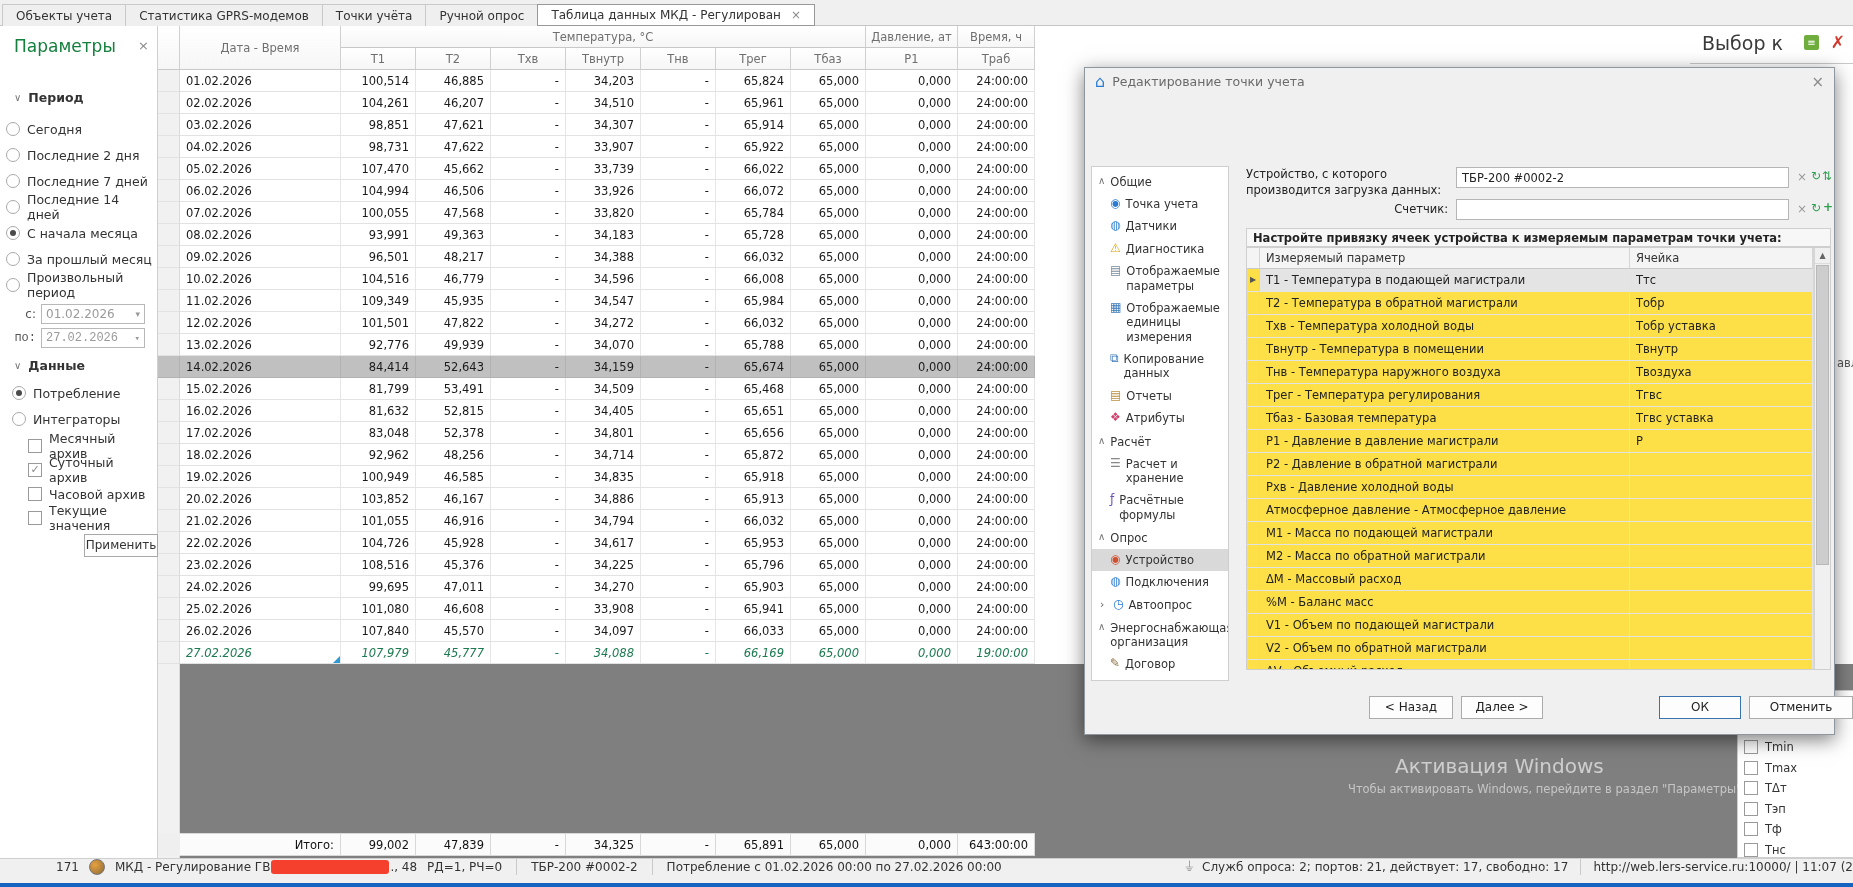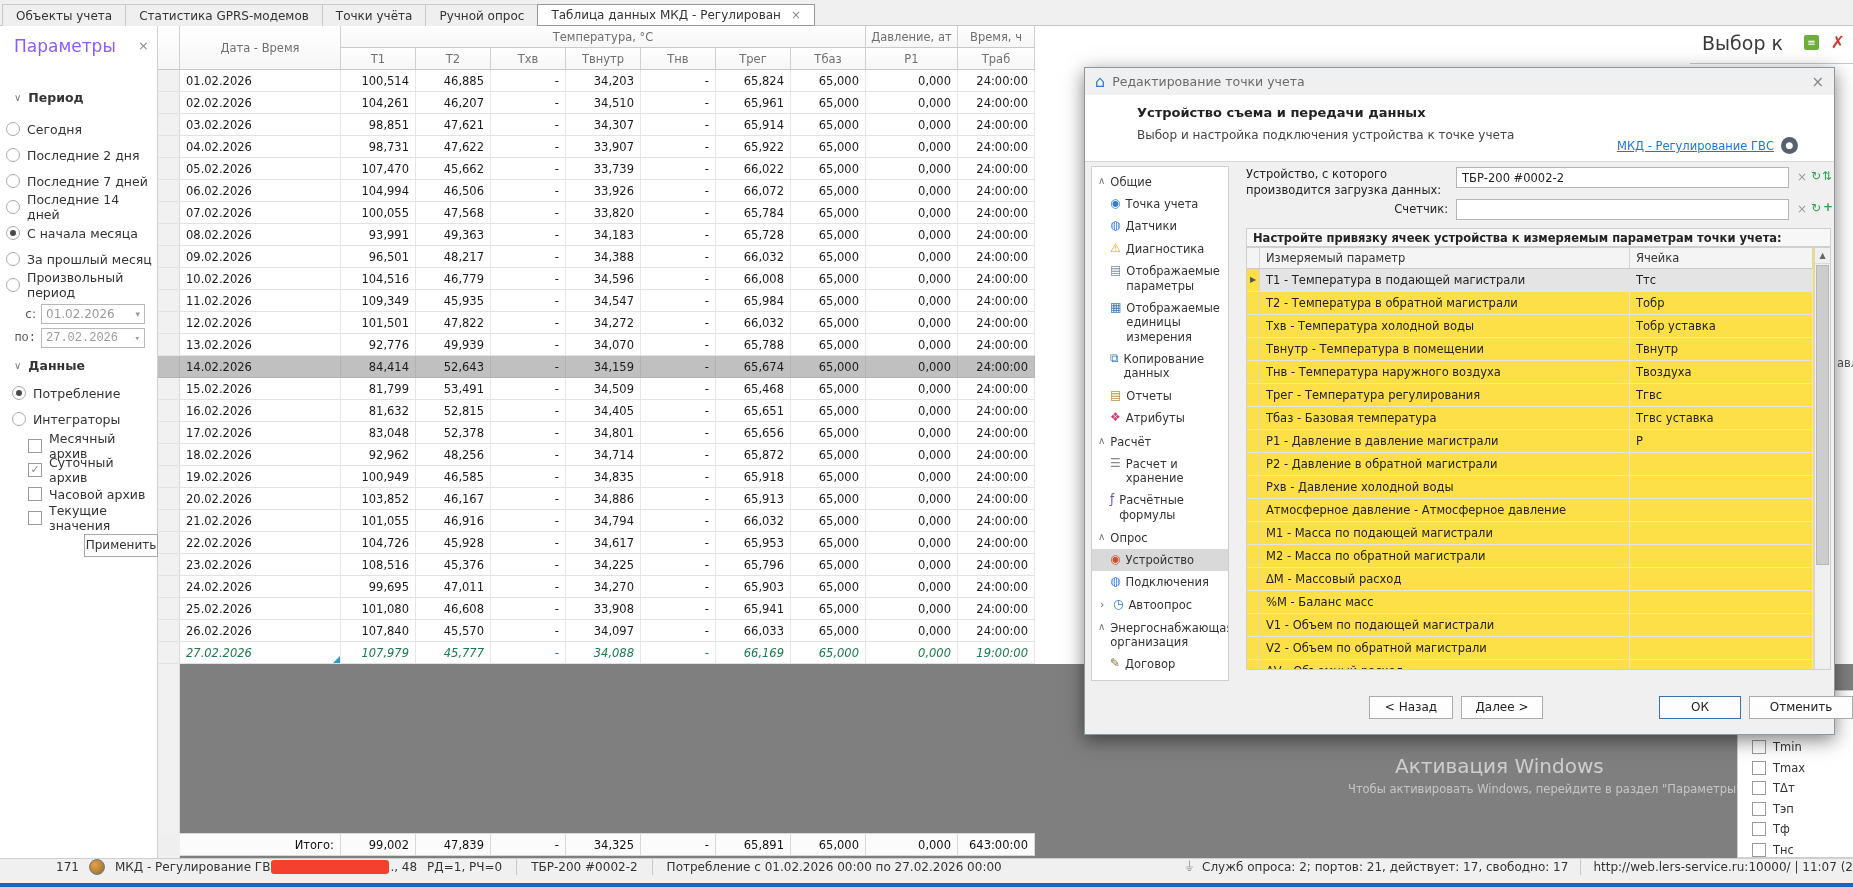--- a/index.html
+++ b/index.html
@@ -10,21 +10,21 @@
           border-bottom:1px solid #c6c6c6;box-sizing:border-box;}
   .tabs{position:absolute;left:2px;top:4px;height:22px;display:flex;align-items:stretch;}
   .tab{display:flex;align-items:center;padding:0 13px;background:#efefef;border:1px solid #c9c9c9;
        border-bottom:none;border-right:none;color:#333;font-size:12px;white-space:nowrap;cursor:default;}
   .tab:last-child{border-right:1px solid #c9c9c9;}
   .tab.active{background:#ffffff;border:1px solid #989898;position:relative;z-index:2;}
   .tab-close{margin-left:10px;color:#8a8a8a;font-size:12px;line-height:1;}
   
   .sidebar{position:absolute;left:0;top:26px;width:158px;height:832px;background:#ffffff;
            border-right:1px solid #cfcfcf;box-sizing:border-box;}
-  .sb-title{position:absolute;left:14px;top:10px;font-size:17px;color:#8b5cf6;}
+  .sb-title{position:absolute;left:14px;top:10px;font-size:17px;color:#15803d;}
   .sb-close{position:absolute;right:8px;top:12px;color:#8a8a8a;font-size:13px;}
   .sb-group{position:absolute;left:14px;display:flex;gap:7px;align-items:center;font-weight:bold;
             font-size:12.5px;color:#333;}
   .sb-chev{color:#777;font-size:10px;font-weight:normal;}
   .vlist{position:absolute;left:6px;right:2px;}
   .radio-row,.check-row{display:flex;align-items:center;gap:7px;height:26px;color:#333;font-size:12.5px;}
   .check-row{height:24px;padding-left:22px;}
   .radio{width:14px;height:14px;border:1px solid #a9a9a9;border-radius:50%;background:#fff;
          box-sizing:border-box;position:relative;flex:0 0 auto;}
   .radio.on::after{content:"";position:absolute;left:3px;top:3px;width:6px;height:6px;border-radius:50%;background:#4a4a4a;}
@@ -61,21 +61,21 @@
   
   .right-top{position:absolute;left:1690px;top:26px;width:163px;height:38px;background:#fff;
              border-bottom:1px solid #c9c9c9;box-sizing:border-box;}
   .right-top .cap{position:absolute;left:12px;top:6px;font-size:19px;color:#3a3a3a;white-space:nowrap;}
   .gr-icon{position:absolute;right:34px;top:9px;width:15px;height:15px;background:#6fae3d;border-radius:2px;
            color:#fff;font-size:10px;text-align:center;line-height:15px;}
   .rd-icon{position:absolute;right:8px;top:6px;color:#d2372c;font-size:17px;font-weight:bold;}
   .frag{position:absolute;left:1837px;top:356px;color:#555;font-size:11.5px;}
   .cb-panel{position:absolute;left:1737px;top:690px;width:116px;height:168px;background:#fff;
             border:1px solid #cfcfcf;border-right:none;box-sizing:border-box;}
-  .cb-panel .check-row{padding-left:14px;height:20.5px;font-size:11.5px;}
+  .cb-panel .check-row{padding-left:6px;height:20.5px;font-size:11.5px;}
   
   .wm1{position:absolute;left:1395px;top:754px;font-size:20px;color:rgba(255,255,255,.62);}
   .wm2{position:absolute;left:1348px;top:782px;font-size:11.5px;color:rgba(255,255,255,.55);}
   
   .dialog{position:absolute;left:1084px;top:67px;width:751px;height:668px;background:#f0f0f0;
           border:1px solid #8f979e;box-shadow:0 5px 18px rgba(0,0,0,.5);box-sizing:border-box;z-index:10;}
   .dlg-titlebar{position:absolute;left:0;top:0;right:0;height:27px;display:flex;align-items:center;
                 padding:0 10px;color:#6a6a6a;font-size:12.5px;gap:7px;}
   .dlg-home{color:#2b7cd3;font-size:16px;}
   .dlg-x{margin-left:auto;color:#8a8a8a;font-size:15px;}
@@ -330,26 +330,20 @@
 
   <div class="wm1">Активация Windows</div>
   <div class="wm2">Чтобы активировать Windows, перейдите в раздел "Параметры".</div>
 
   <div class="dialog">
     <div class="dlg-titlebar">
       <span class="dlg-home">⌂</span>
       <span>Редактирование точки учета</span>
       <span class="dlg-x">×</span>
     </div>
-    <div class="dlg-head">
-      <div class="dlg-h1">Устройство съема и передачи данных</div>
-      <div class="dlg-h2">Выбор и настройка подключения устройства к точке учета</div>
-      <div class="dlg-link">МКД - Регулирование ГВС</div>
-      <div class="dlg-linkicon">●</div>
-    </div>
     <div class="tree" id="tree">
         <div class="tree-group">
           <span class="sb-chev">∧</span>
           <span>Общие</span>
         </div>
         <div class="tree-item">
           <span class="t-ico" style="color: rgb(43, 124, 211);">◉</span>
           <span>Точка учета</span>
         </div>
         <div class="tree-item">

